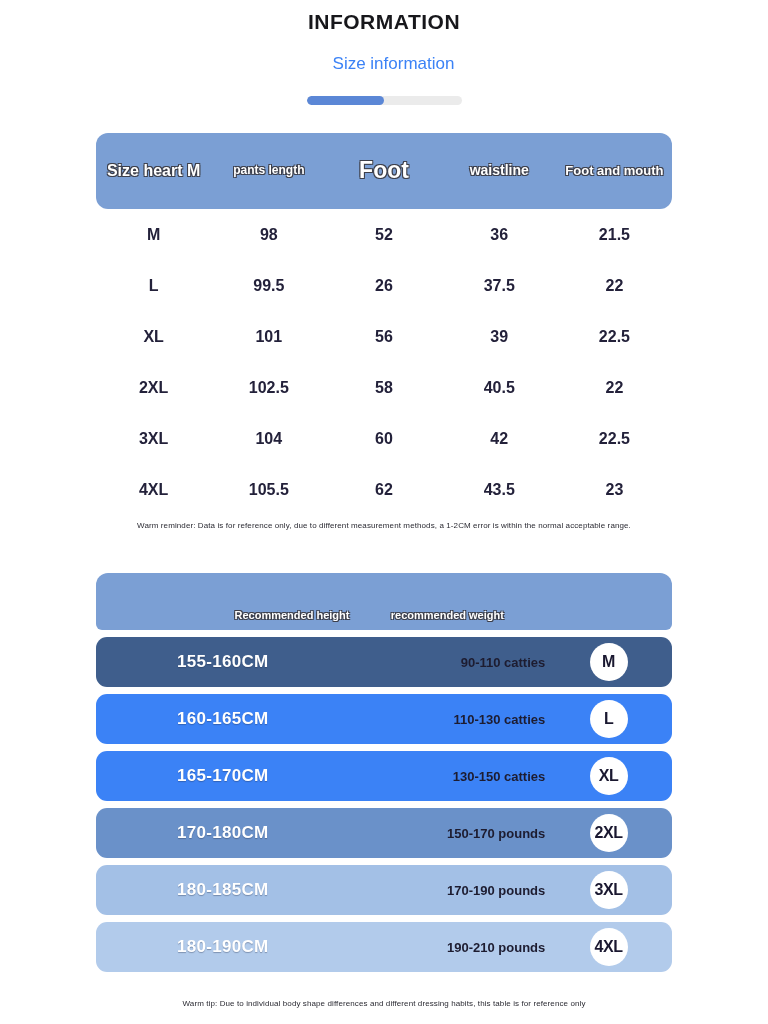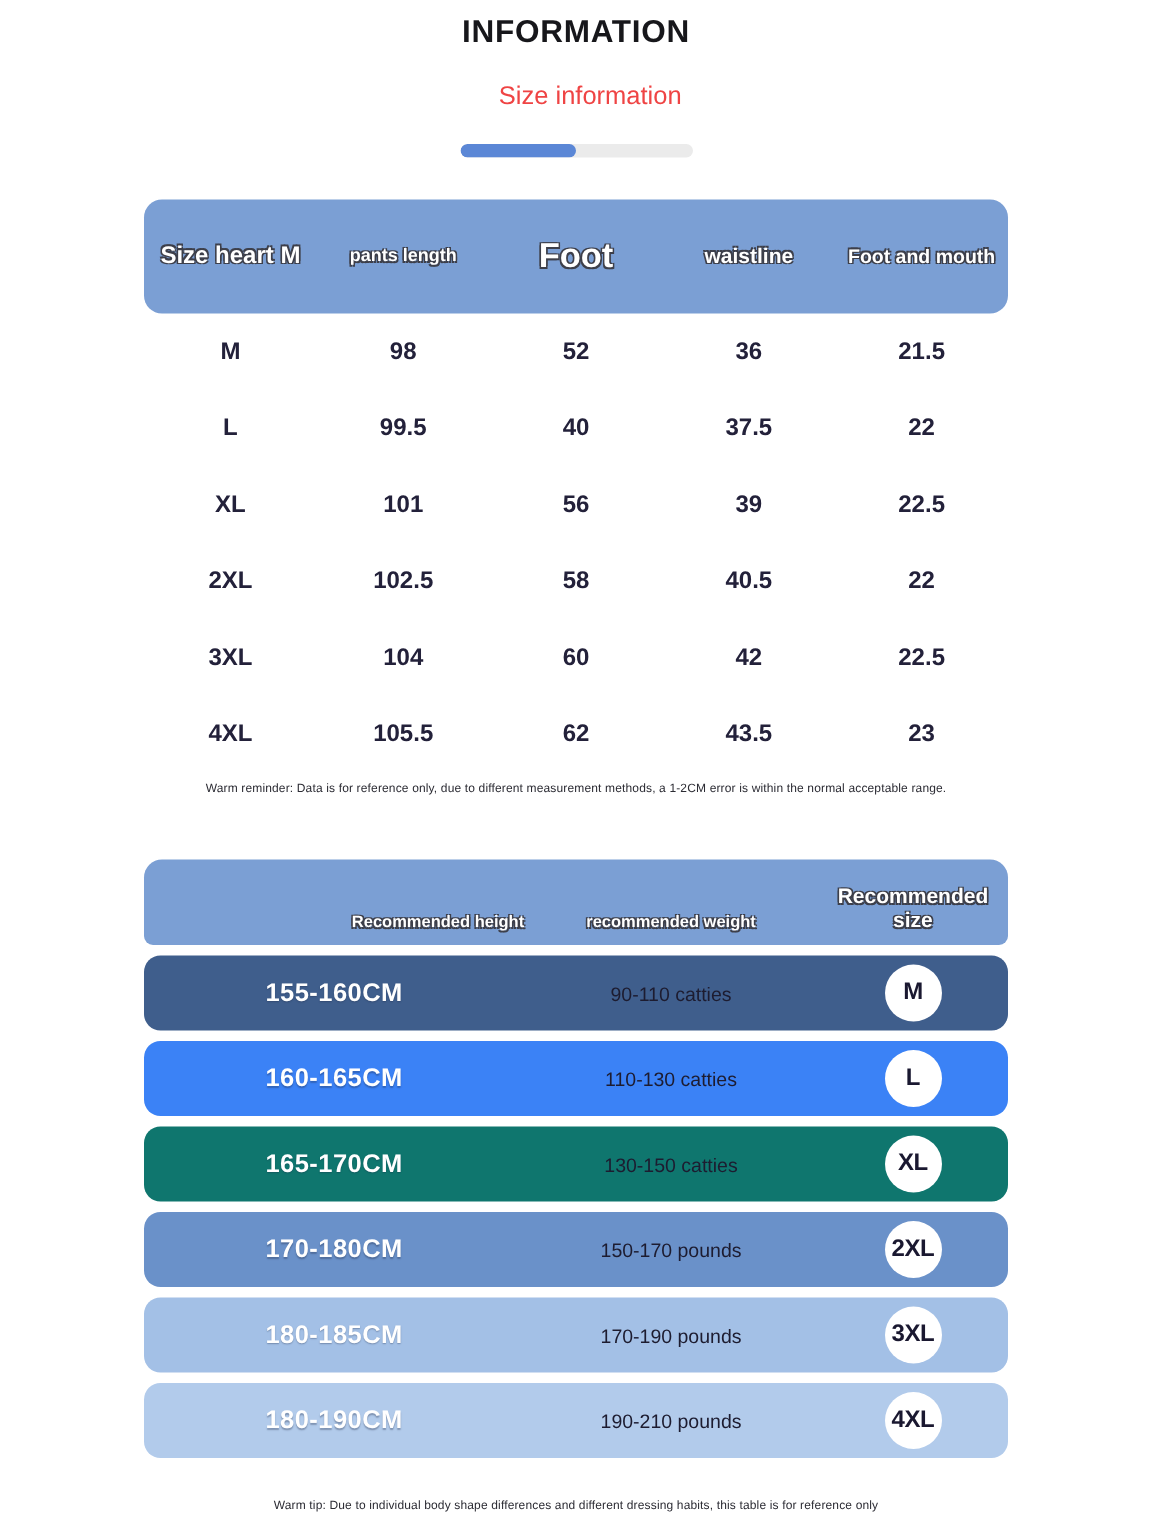--- a/index.html
+++ b/index.html
@@ -21,21 +21,21 @@
     font-weight: bold;
     letter-spacing: 0.5px;
     color: #17171b;
     margin-top: 10px;
   }
 
   .page-subtitle {
     text-align: center;
     font-size: 17px;
     font-weight: normal;
-    color: #ef4444;
+    color: #3b82f6;
     margin-top: 20px;
     padding-left: 19px;
   }
 
   .progress-wrap {
     width: 155px;
     height: 9px;
     background: #ebebeb;
     border-radius: 5px;
     margin: 22px auto 0 auto;
@@ -141,24 +141,24 @@
     flex: 0 0 44%;
     text-align: center;
     color: #ffffff;
     font-size: 17px;
     font-weight: bold;
     letter-spacing: 0.3px;
     text-shadow: 0 1px 1px rgba(30,40,70,0.35);
   }
   .rt-row .r-weight {
     flex: 0 0 34%;
-    text-align: center;
+    text-align: right;
     color: #1d1c30;
     font-size: 13px;
-    font-weight: normal;
+    font-weight: bold;
   }
   .rt-row .r-size {
     flex: 1 1 auto;
     display: flex;
     justify-content: center;
     align-items: center;
   }
 
   .size-badge {
     width: 38px;
@@ -207,21 +207,21 @@
     <div class="cell">M</div>
     <div class="cell">98</div>
     <div class="cell">52</div>
     <div class="cell">36</div>
     <div class="cell">21.5</div>
   </div>
 
   <div class="st-row">
     <div class="cell">L</div>
     <div class="cell">99.5</div>
-    <div class="cell">40</div>
+    <div class="cell">26</div>
     <div class="cell">37.5</div>
     <div class="cell">22</div>
   </div>
 
   <div class="st-row">
     <div class="cell">XL</div>
     <div class="cell">101</div>
     <div class="cell">56</div>
     <div class="cell">39</div>
     <div class="cell">22.5</div>
@@ -253,40 +253,39 @@
 
 </div>
 
 <div class="note">Warm reminder: Data is for reference only, due to different measurement methods, a 1-2CM error is within the normal acceptable range.</div>
 
 <div class="rec-table">
 
   <div class="rt-head" style="background: rgb(123, 159, 212);">
     <div class="h-height">Recommended height</div>
     <div class="h-weight">recommended weight</div>
-    <div class="h-size">Recommended size</div>
   </div>
 
   <div class="rt-row" style="background: rgb(63, 94, 140);">
     <div class="r-height">155-160CM</div>
     <div class="r-weight">90-110 catties</div>
     <div class="r-size">
       <div class="size-badge">M</div>
     </div>
   </div>
 
   <div class="rt-row" style="background: #3b82f6;">
     <div class="r-height">160-165CM</div>
     <div class="r-weight">110-130 catties</div>
     <div class="r-size">
       <div class="size-badge">L</div>
     </div>
   </div>
 
-  <div class="rt-row" style="background: #0f766e;">
+  <div class="rt-row" style="background: #3b82f6;">
     <div class="r-height">165-170CM</div>
     <div class="r-weight">130-150 catties</div>
     <div class="r-size">
       <div class="size-badge">XL</div>
     </div>
   </div>
 
   <div class="rt-row" style="background: rgb(106, 145, 201);">
     <div class="r-height">170-180CM</div>
     <div class="r-weight">150-170 pounds</div>

